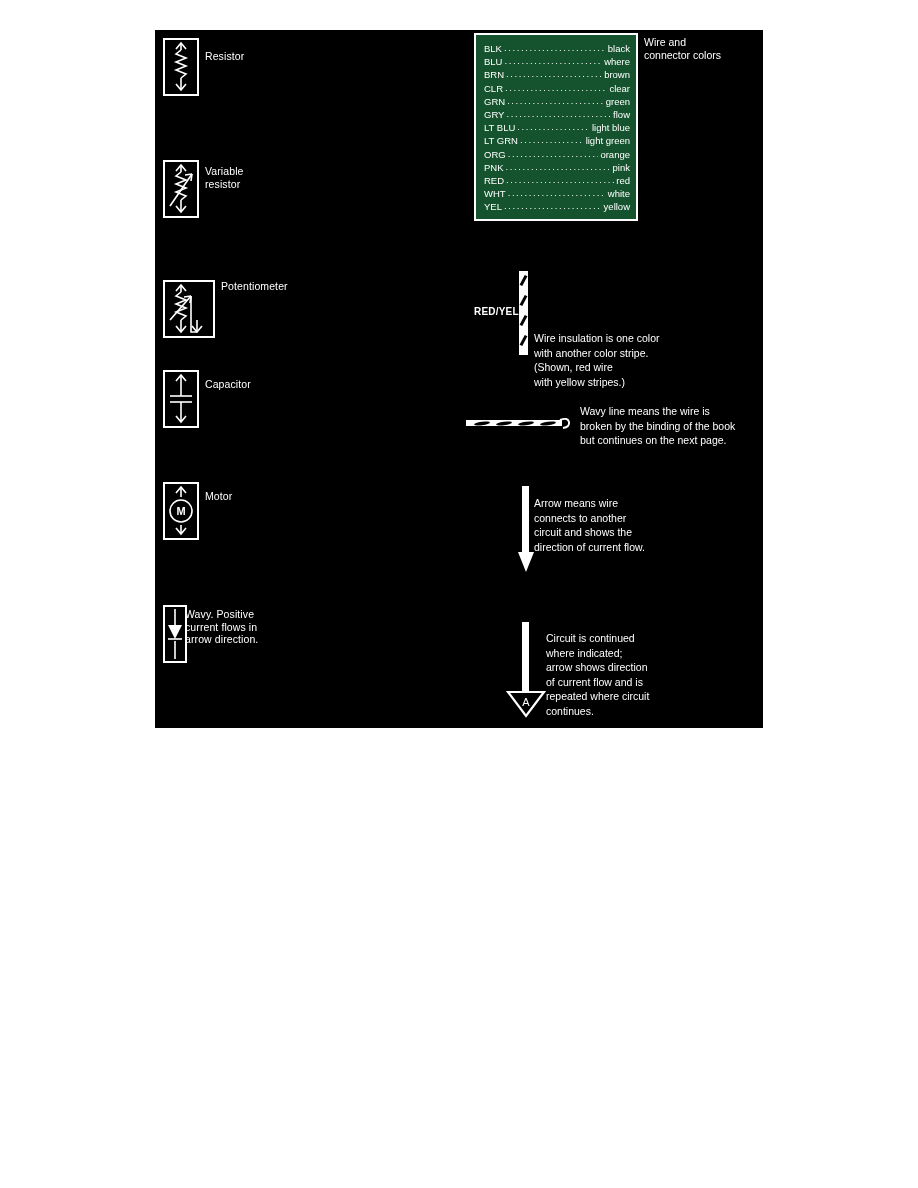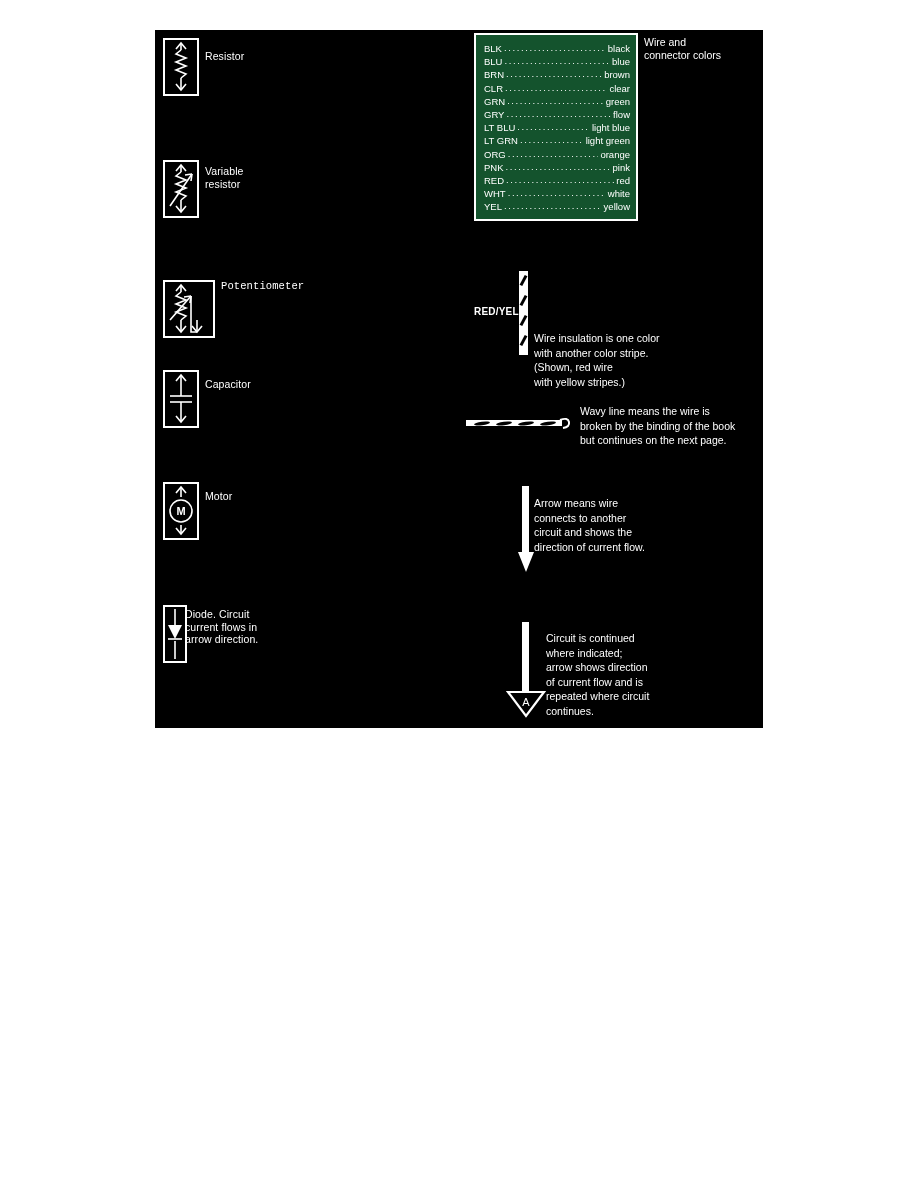--- a/index.html
+++ b/index.html
@@ -217,21 +217,21 @@
         <path d="M11 44 L16 50 L21 44"></path>
         <path d="M5 38 L26 14"></path>
         <path d="M26 14 L19 15 M26 14 L25 21"></path>
         <path d="M26 14 V50 H32"></path>
         <path d="M27 44 L32 50 L37 44"></path>
         <path d="M32 50 V50"></path>
         <path d="M32 38 V50"></path>
       </g>
     </svg>
   </div>
-  <div class="sym-label" style="left:66px; top:250px;font-family:Liberation Mono, monospace;">Potentiometer</div>
+  <div class="sym-label" style="left:66px; top:250px;">Potentiometer</div>
 
   <div class="sym-box" style="left:8px; top:340px; width:36px; height:58px;">
     <svg width="32" height="54" viewBox="0 0 32 54">
       <g stroke="#fff" stroke-width="1.6" fill="none">
         <path d="M16 3 V24"></path>
         <path d="M11 9 L16 3 L21 9"></path>
         <path d="M5 24 H27"></path>
         <path d="M5 30 H27"></path>
         <path d="M16 30 V50"></path>
         <path d="M11 44 L16 50 L21 44"></path>
@@ -257,37 +257,37 @@
   <div class="sym-box" style="left:8px; top:575px; width:24px; height:58px;">
     <svg width="20" height="54" viewBox="0 0 20 54">
       <g stroke="#fff" stroke-width="1.6" fill="none">
         <path d="M10 2 V18"></path>
         <path d="M10 34 V52"></path>
         <path d="M3 32 H17"></path>
       </g>
       <polygon points="3,18 17,18 10,32" fill="#ffffff"></polygon>
     </svg>
   </div>
-  <div class="sym-label" style="left:30px; top:578px; width:95px;">Diode. Circuit
+  <div class="sym-label" style="left:30px; top:578px; width:95px;">Wavy. Positive
 current flows in
 arrow direction.</div>
 
 </div>
 
 <div id="color-legend-box">
   <div id="color-legend-list">
       <div class="legend-row">
         <span class="legend-abbr">BLK</span>
         <span class="legend-dots">........................................</span>
         <span class="legend-name">black</span>
       </div>
       <div class="legend-row">
         <span class="legend-abbr">BLU</span>
         <span class="legend-dots">........................................</span>
-        <span class="legend-name">blue</span>
+        <span class="legend-name">where</span>
       </div>
       <div class="legend-row">
         <span class="legend-abbr">BRN</span>
         <span class="legend-dots">........................................</span>
         <span class="legend-name">brown</span>
       </div>
       <div class="legend-row">
         <span class="legend-abbr">CLR</span>
         <span class="legend-dots">........................................</span>
         <span class="legend-name">clear</span>

